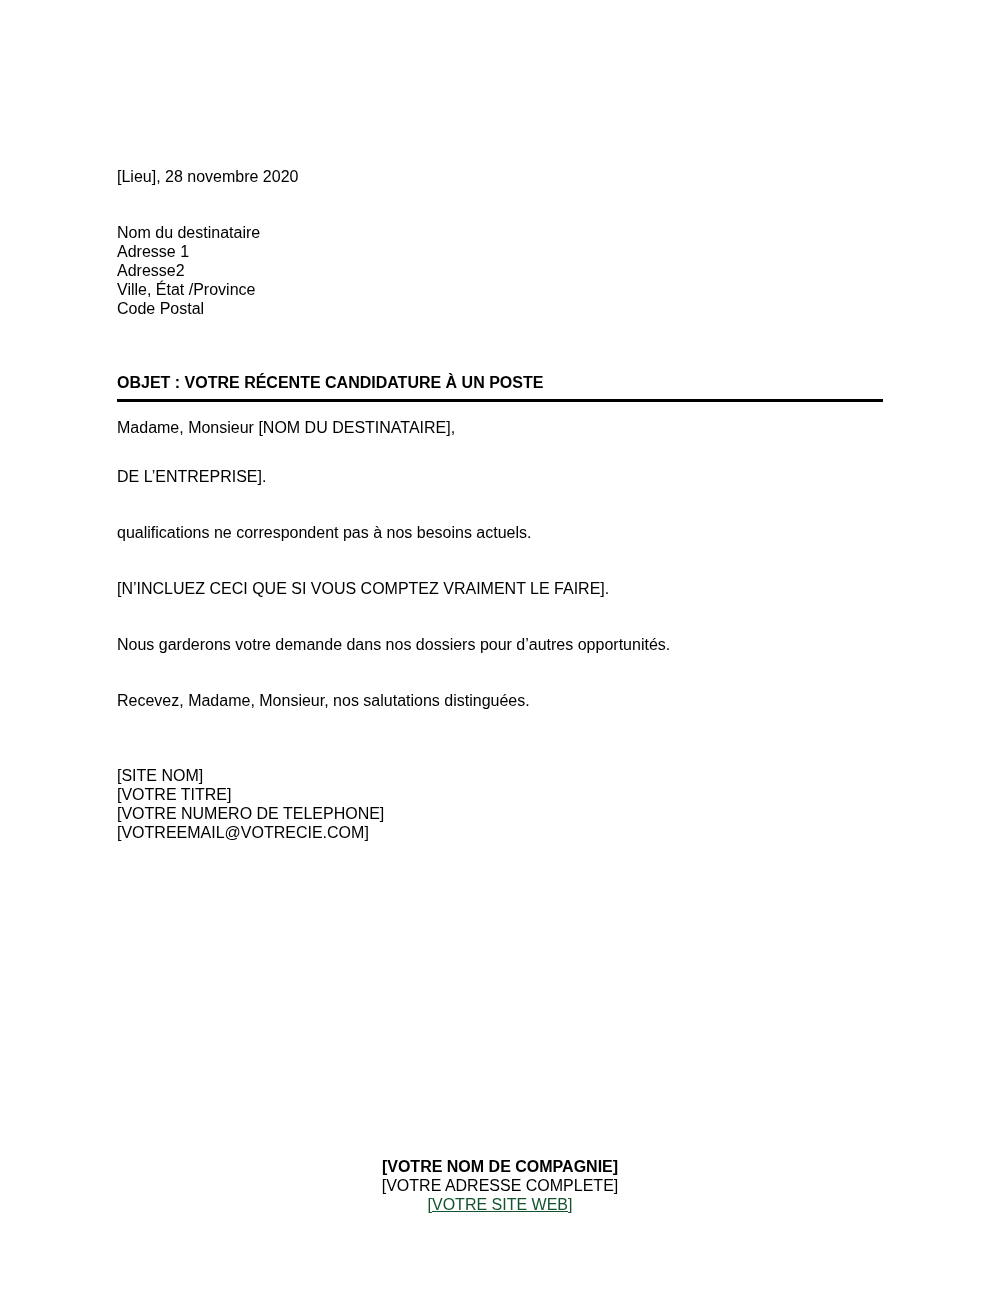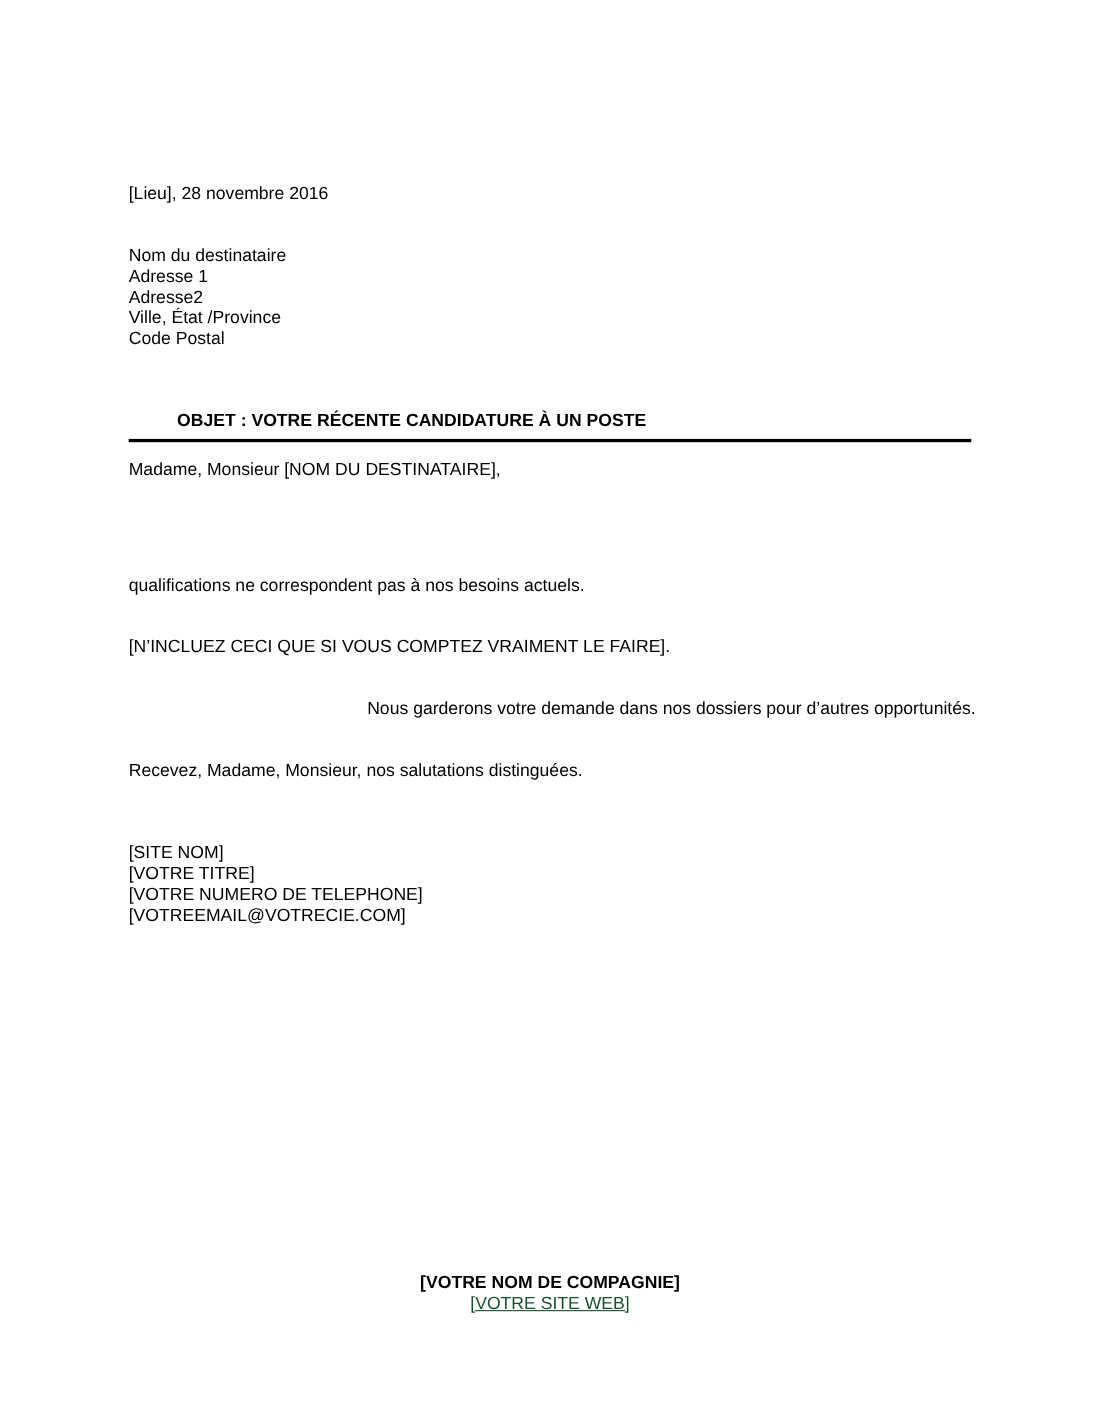--- a/index.html
+++ b/index.html
@@ -13,64 +13,66 @@
   .footer { position: absolute; left: 0; width: 1000px; top: 1157px; text-align: center; }
   .footer .bold { font-weight: bold; }
   .footer a { color: #14532d; text-decoration: underline; }
 </style>
 </head>
 <body>
 
 <div>
 
   <div class="abs" style="top:167px;">
-    <span class="line">[Lieu], 28 novembre 2016</span>
+    <span class="line">[Lieu], 28 novembre 2020</span>
   </div>
 
   <div class="abs" style="top:223px;">
     <span class="line">Nom du destinataire</span>
     <span class="line">Adresse 1</span>
     <span class="line">Adresse2</span>
     <span class="line">Ville, État /Province</span>
     <span class="line">Code Postal</span>
   </div>
 
-  <div class="abs subject" style="top:373px;margin-left:44px;">
+  <div class="abs subject" style="top:373px;">
     <span class="line">OBJET : VOTRE RÉCENTE CANDIDATURE À UN POSTE</span>
   </div>
   <div class="rule"></div>
 
   <div class="abs" style="top:418px;">
     <span class="line">Madame, Monsieur [NOM DU DESTINATAIRE],</span>
   </div>
 
   <div class="abs para" style="top:467px;">
+    <span class="line">DE L’ENTREPRISE].</span>
   </div>
 
   <div class="abs para" style="top:523px;">
     <span class="line">qualifications ne correspondent pas à nos besoins actuels.</span>
   </div>
 
   <div class="abs para" style="top:579px;">
     <span class="line">[N’INCLUEZ CECI QUE SI VOUS COMPTEZ VRAIMENT LE FAIRE].</span>
   </div>
 
-  <div class="abs para" style="top:635px;text-align:right;">
+  <div class="abs para" style="top:635px;">
     <span class="line">Nous garderons votre demande dans nos dossiers pour d’autres opportunités.</span>
   </div>
 
   <div class="abs para" style="top:691px;">
     <span class="line">Recevez, Madame, Monsieur, nos salutations distinguées.</span>
   </div>
 
   <div class="abs" style="top:766px;">
     <span class="line">[SITE NOM]</span>
     <span class="line">[VOTRE TITRE]</span>
     <span class="line">[VOTRE NUMERO DE TELEPHONE]</span>
     <span class="line">[VOTREEMAIL@VOTRECIE.COM]</span>
   </div>
 
   <div class="footer">
     <span class="line bold">[VOTRE NOM DE COMPAGNIE]</span>
+    <span class="line">[VOTRE ADRESSE COMPLETE]</span>
     <span class="line"><a href="#">[VOTRE SITE WEB]</a></span>
   </div>
 
 </div>
 
 </body></html>

